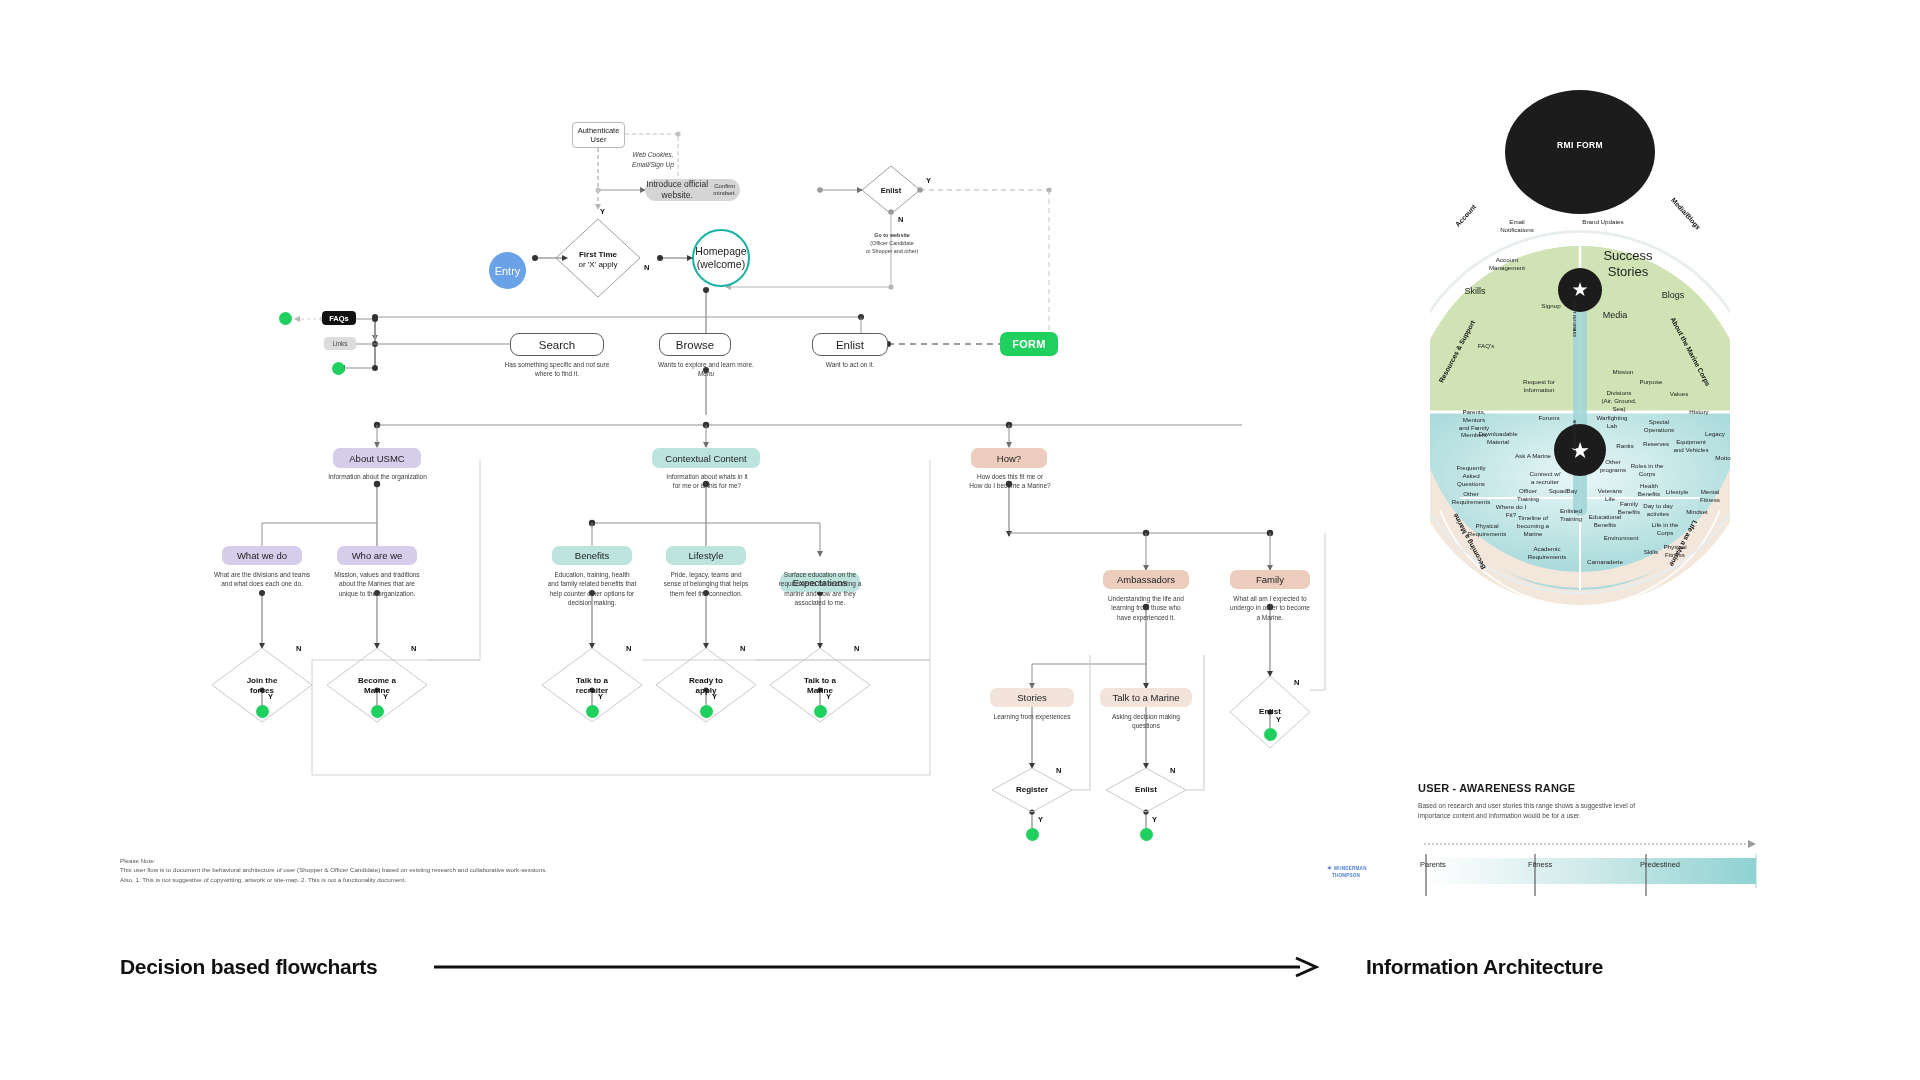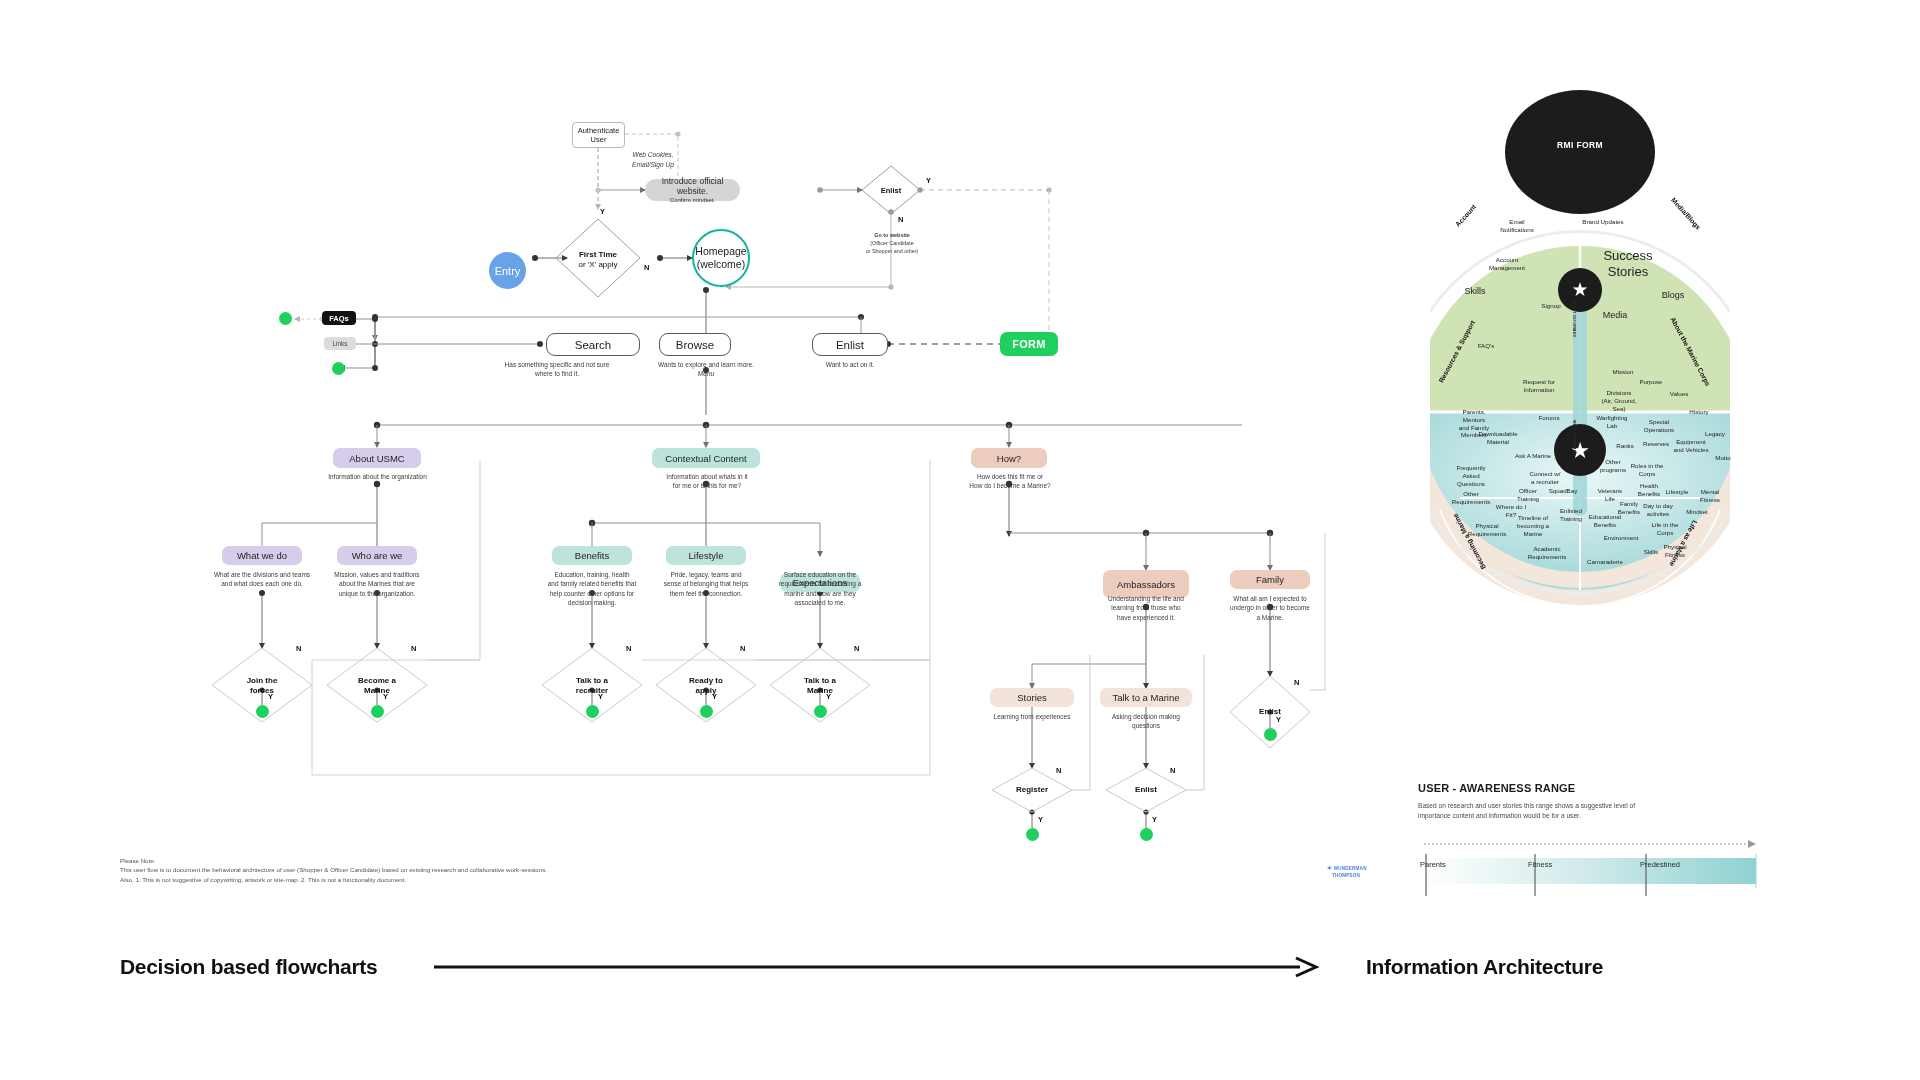--- a/index.html
+++ b/index.html
@@ -13,21 +13,21 @@
 
   
   .node { position: absolute; display: flex; align-items: center; justify-content: center;
           text-align: center; color: #1d1d1f; }
   .rounded-box {
     border: 1px solid #5b5b5b; border-radius: 9px; background: #fff;
     font-size: 11.5px; font-weight: 400;
   }
   .grey-box {
     background: #d5d5d5; border-radius: 11px; color: #2b2b2b;
-    flex-direction: column; line-height: 1.25;
+    flex-direction: row; line-height: 1.25;
   }
   .grey-box .t1 { font-size: 8.5px; }
   .grey-box .t2 { font-size: 6px; }
   .white-box {
     background: #fff; border: 1px solid #b9b9b9; border-radius: 4px;
     font-size: 7.5px; line-height: 1.2; flex-direction: column;
   }
   .pill { border-radius: 7px; font-size: 9.5px; }
   .pill-purple { background: #d5cdea; }
   .pill-teal   { background: #bde3dd; }
@@ -308,21 +308,21 @@
   <div class="node homepage-circle" style="left:692px; top:229px; width:58px; height:58px;">
     <span>Homepage</span>
     <span>(welcome)</span>
   </div>
 
   <div class="node pill-black" style="left:322px; top:311px; width:34px; height:14px;">FAQs</div>
   <div class="node pill-grey" style="left:324px; top:337px; width:32px; height:13px;">Links</div>
   <div class="dot-green" style="left:279px; top:312px;"></div>
   <div class="dot-green" style="left:332px; top:362px;"></div>
 
-  <div class="node rounded-box" style="left:510px; top:333px; width:94px; height:23px;margin-left:36px;">Search</div>
+  <div class="node rounded-box" style="left:510px; top:333px; width:94px; height:23px;">Search</div>
   <div class="caption" style="left:487px; top:360px; width:140px;">
     Has something specific and not sure<br>where to find it.
   </div>
 
   <div class="node rounded-box" style="left:659px; top:333px; width:72px; height:23px;">Browse</div>
   <div class="caption" style="left:636px; top:360px; width:140px;">
     <span>Wants to explore and learn more.</span><br>
     <i>Menu</i>
   </div>
 
@@ -362,21 +362,21 @@
   <div class="node pill pill-teal" style="left:666px; top:546px; width:80px; height:19px;">Lifestyle</div>
   <div class="caption" style="left:654px; top:570px; width:104px;">
     Pride, legacy, teams and<br>sense of belonging that helps<br>them feel the connection.
   </div>
 
   <div class="node pill pill-teal" style="left:780px; top:546px; width:80px; height:19px;margin-top:27px;">Expectations</div>
   <div class="caption" style="left:768px; top:570px; width:104px;">
     Surface education on the<br>requirements for becoming a<br>marine and how are they<br>associated to me.
   </div>
 
-  <div class="node pill pill-peach" style="left:1103px; top:570px; width:86px; height:28px;">Ambassadors</div>
+  <div class="node pill pill-peach" style="left:1103px; top:570px; width:86px; height:19px;">Ambassadors</div>
   <div class="caption" style="left:1091px; top:594px; width:110px;">
     Understanding the life and<br>learning from those who<br>have experienced it.
   </div>
 
   <div class="node pill pill-peach" style="left:1230px; top:570px; width:80px; height:19px;">Family</div>
   <div class="caption" style="left:1216px; top:594px; width:108px;">
     What all am I expected to<br>undergo in order to become<br>a Marine.
   </div>
 
   <div class="node pill pill-peach-l" style="left:990px; top:688px; width:84px; height:19px;">Stories</div>

